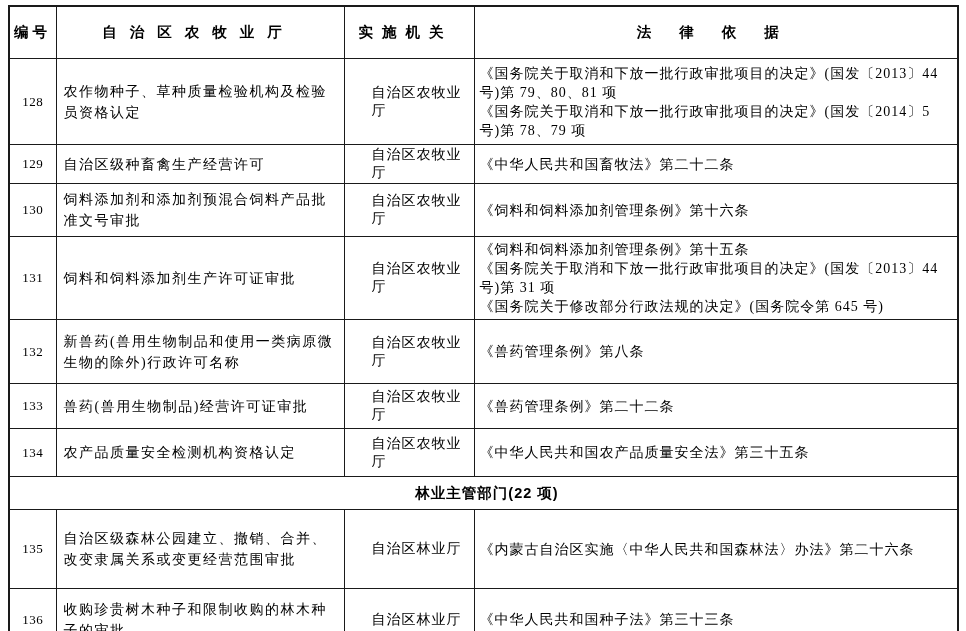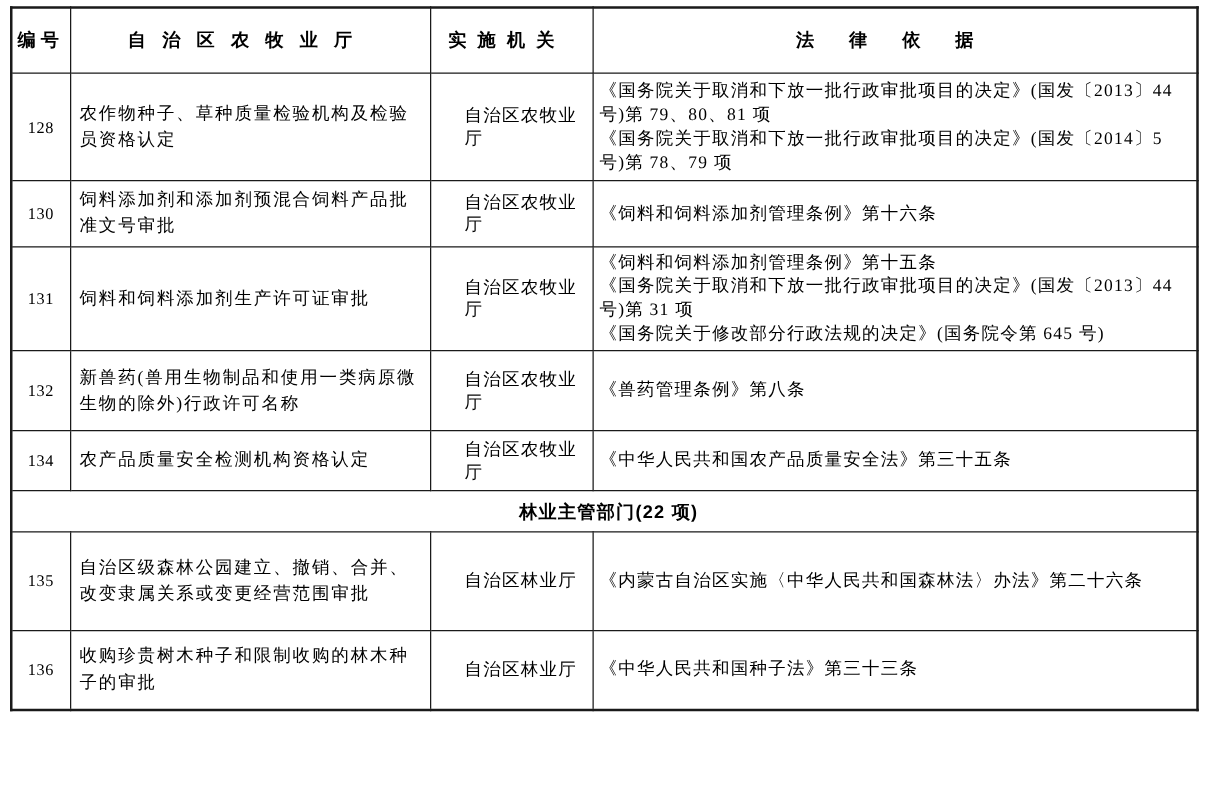--- a/index.html
+++ b/index.html
@@ -105,20 +105,28 @@
     <tbody id="table-body">
         <tr style="height: 86px;">
           <td class="cell-id">128</td>
           <td class="cell-name">农作物种子、草种质量检验机构及检验员资格认定</td>
           <td class="cell-agency">自治区农牧业厅</td>
           <td class="cell-legal">
             <span class="legal-line">《国务院关于取消和下放一批行政审批项目的决定》(国发〔2013〕44 号)第 79、80、81 项</span>
             <span class="legal-line">《国务院关于取消和下放一批行政审批项目的决定》(国发〔2014〕5 号)第 78、79 项</span>
           </td>
         </tr>
+        <tr style="height: 39px;">
+          <td class="cell-id">129</td>
+          <td class="cell-name">自治区级种畜禽生产经营许可</td>
+          <td class="cell-agency">自治区农牧业厅</td>
+          <td class="cell-legal">
+            <span class="legal-line">《中华人民共和国畜牧法》第二十二条</span>
+          </td>
+        </tr>
         <tr style="height: 53px;">
           <td class="cell-id">130</td>
           <td class="cell-name">饲料添加剂和添加剂预混合饲料产品批准文号审批</td>
           <td class="cell-agency">自治区农牧业厅</td>
           <td class="cell-legal">
             <span class="legal-line">《饲料和饲料添加剂管理条例》第十六条</span>
           </td>
         </tr>
         <tr style="height: 82px;">
           <td class="cell-id">131</td>
@@ -129,20 +137,28 @@
             <span class="legal-line">《国务院关于取消和下放一批行政审批项目的决定》(国发〔2013〕44 号)第 31 项</span>
             <span class="legal-line">《国务院关于修改部分行政法规的决定》(国务院令第 645 号)</span>
           </td>
         </tr>
         <tr style="height: 64px;">
           <td class="cell-id">132</td>
           <td class="cell-name">新兽药(兽用生物制品和使用一类病原微生物的除外)行政许可名称</td>
           <td class="cell-agency">自治区农牧业厅</td>
           <td class="cell-legal">
             <span class="legal-line">《兽药管理条例》第八条</span>
+          </td>
+        </tr>
+        <tr style="height: 45px;">
+          <td class="cell-id">133</td>
+          <td class="cell-name">兽药(兽用生物制品)经营许可证审批</td>
+          <td class="cell-agency">自治区农牧业厅</td>
+          <td class="cell-legal">
+            <span class="legal-line">《兽药管理条例》第二十二条</span>
           </td>
         </tr>
         <tr style="height: 48px;">
           <td class="cell-id">134</td>
           <td class="cell-name">农产品质量安全检测机构资格认定</td>
           <td class="cell-agency">自治区农牧业厅</td>
           <td class="cell-legal">
             <span class="legal-line">《中华人民共和国农产品质量安全法》第三十五条</span>
           </td>
         </tr>

